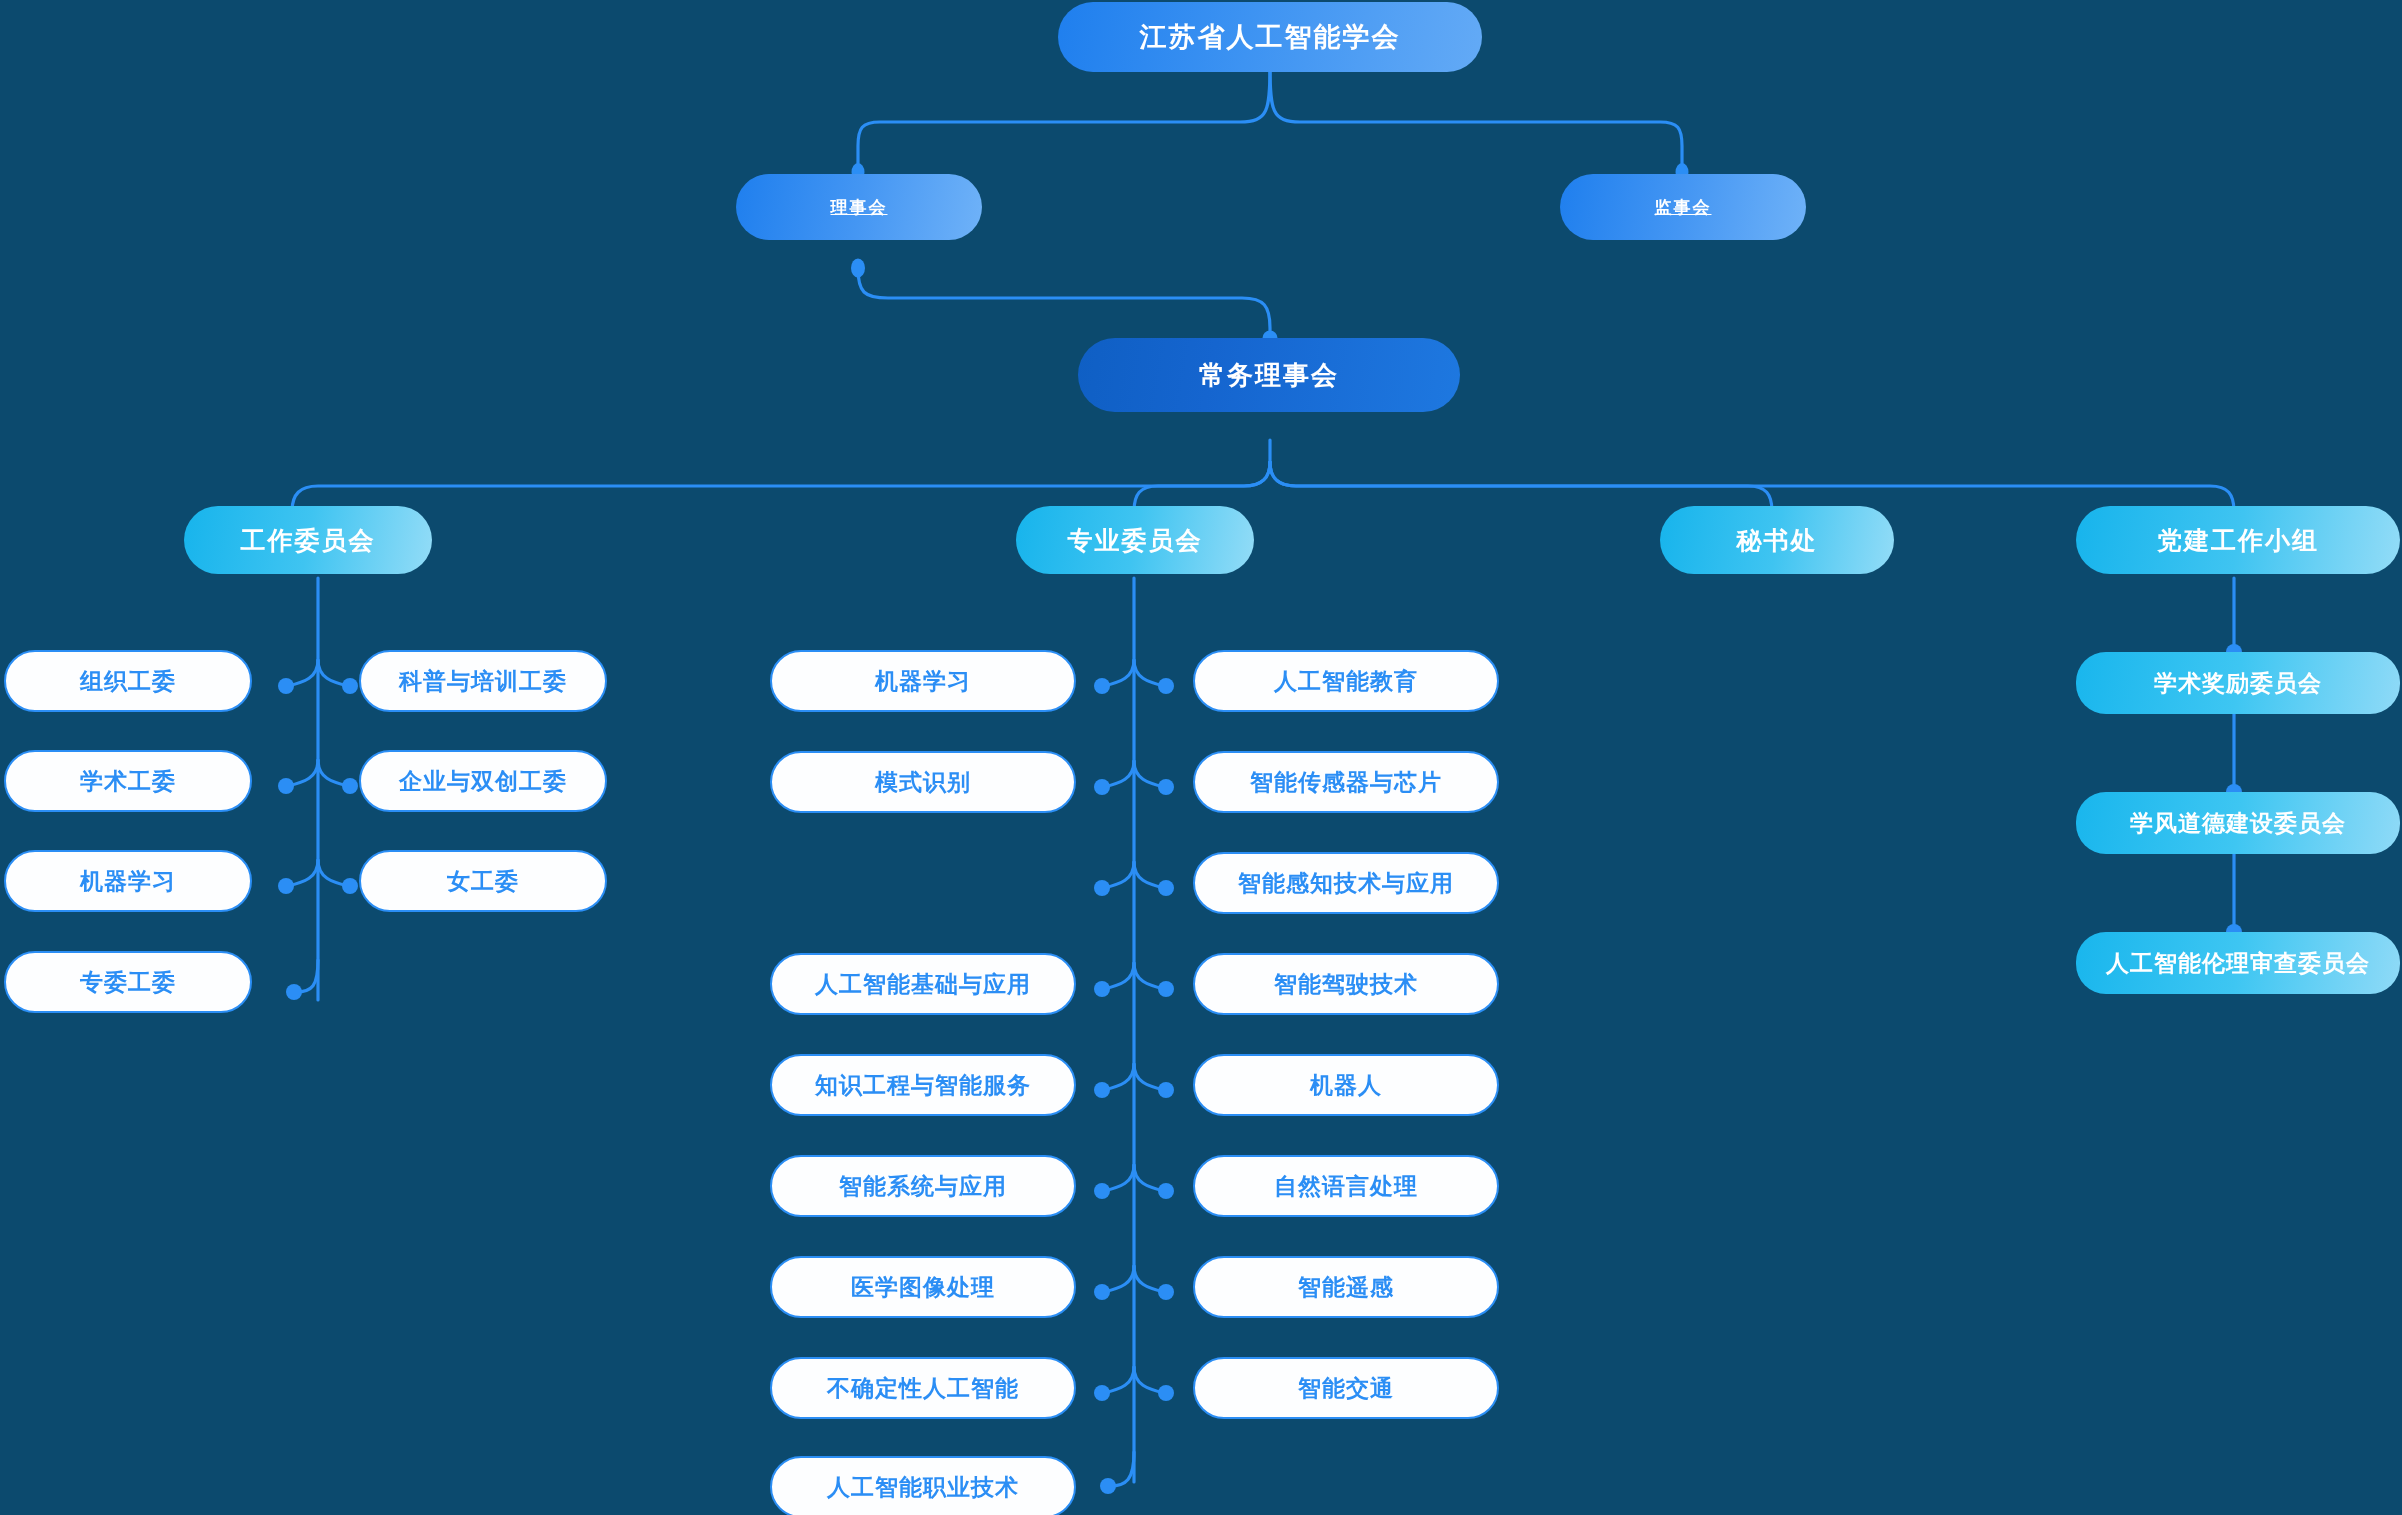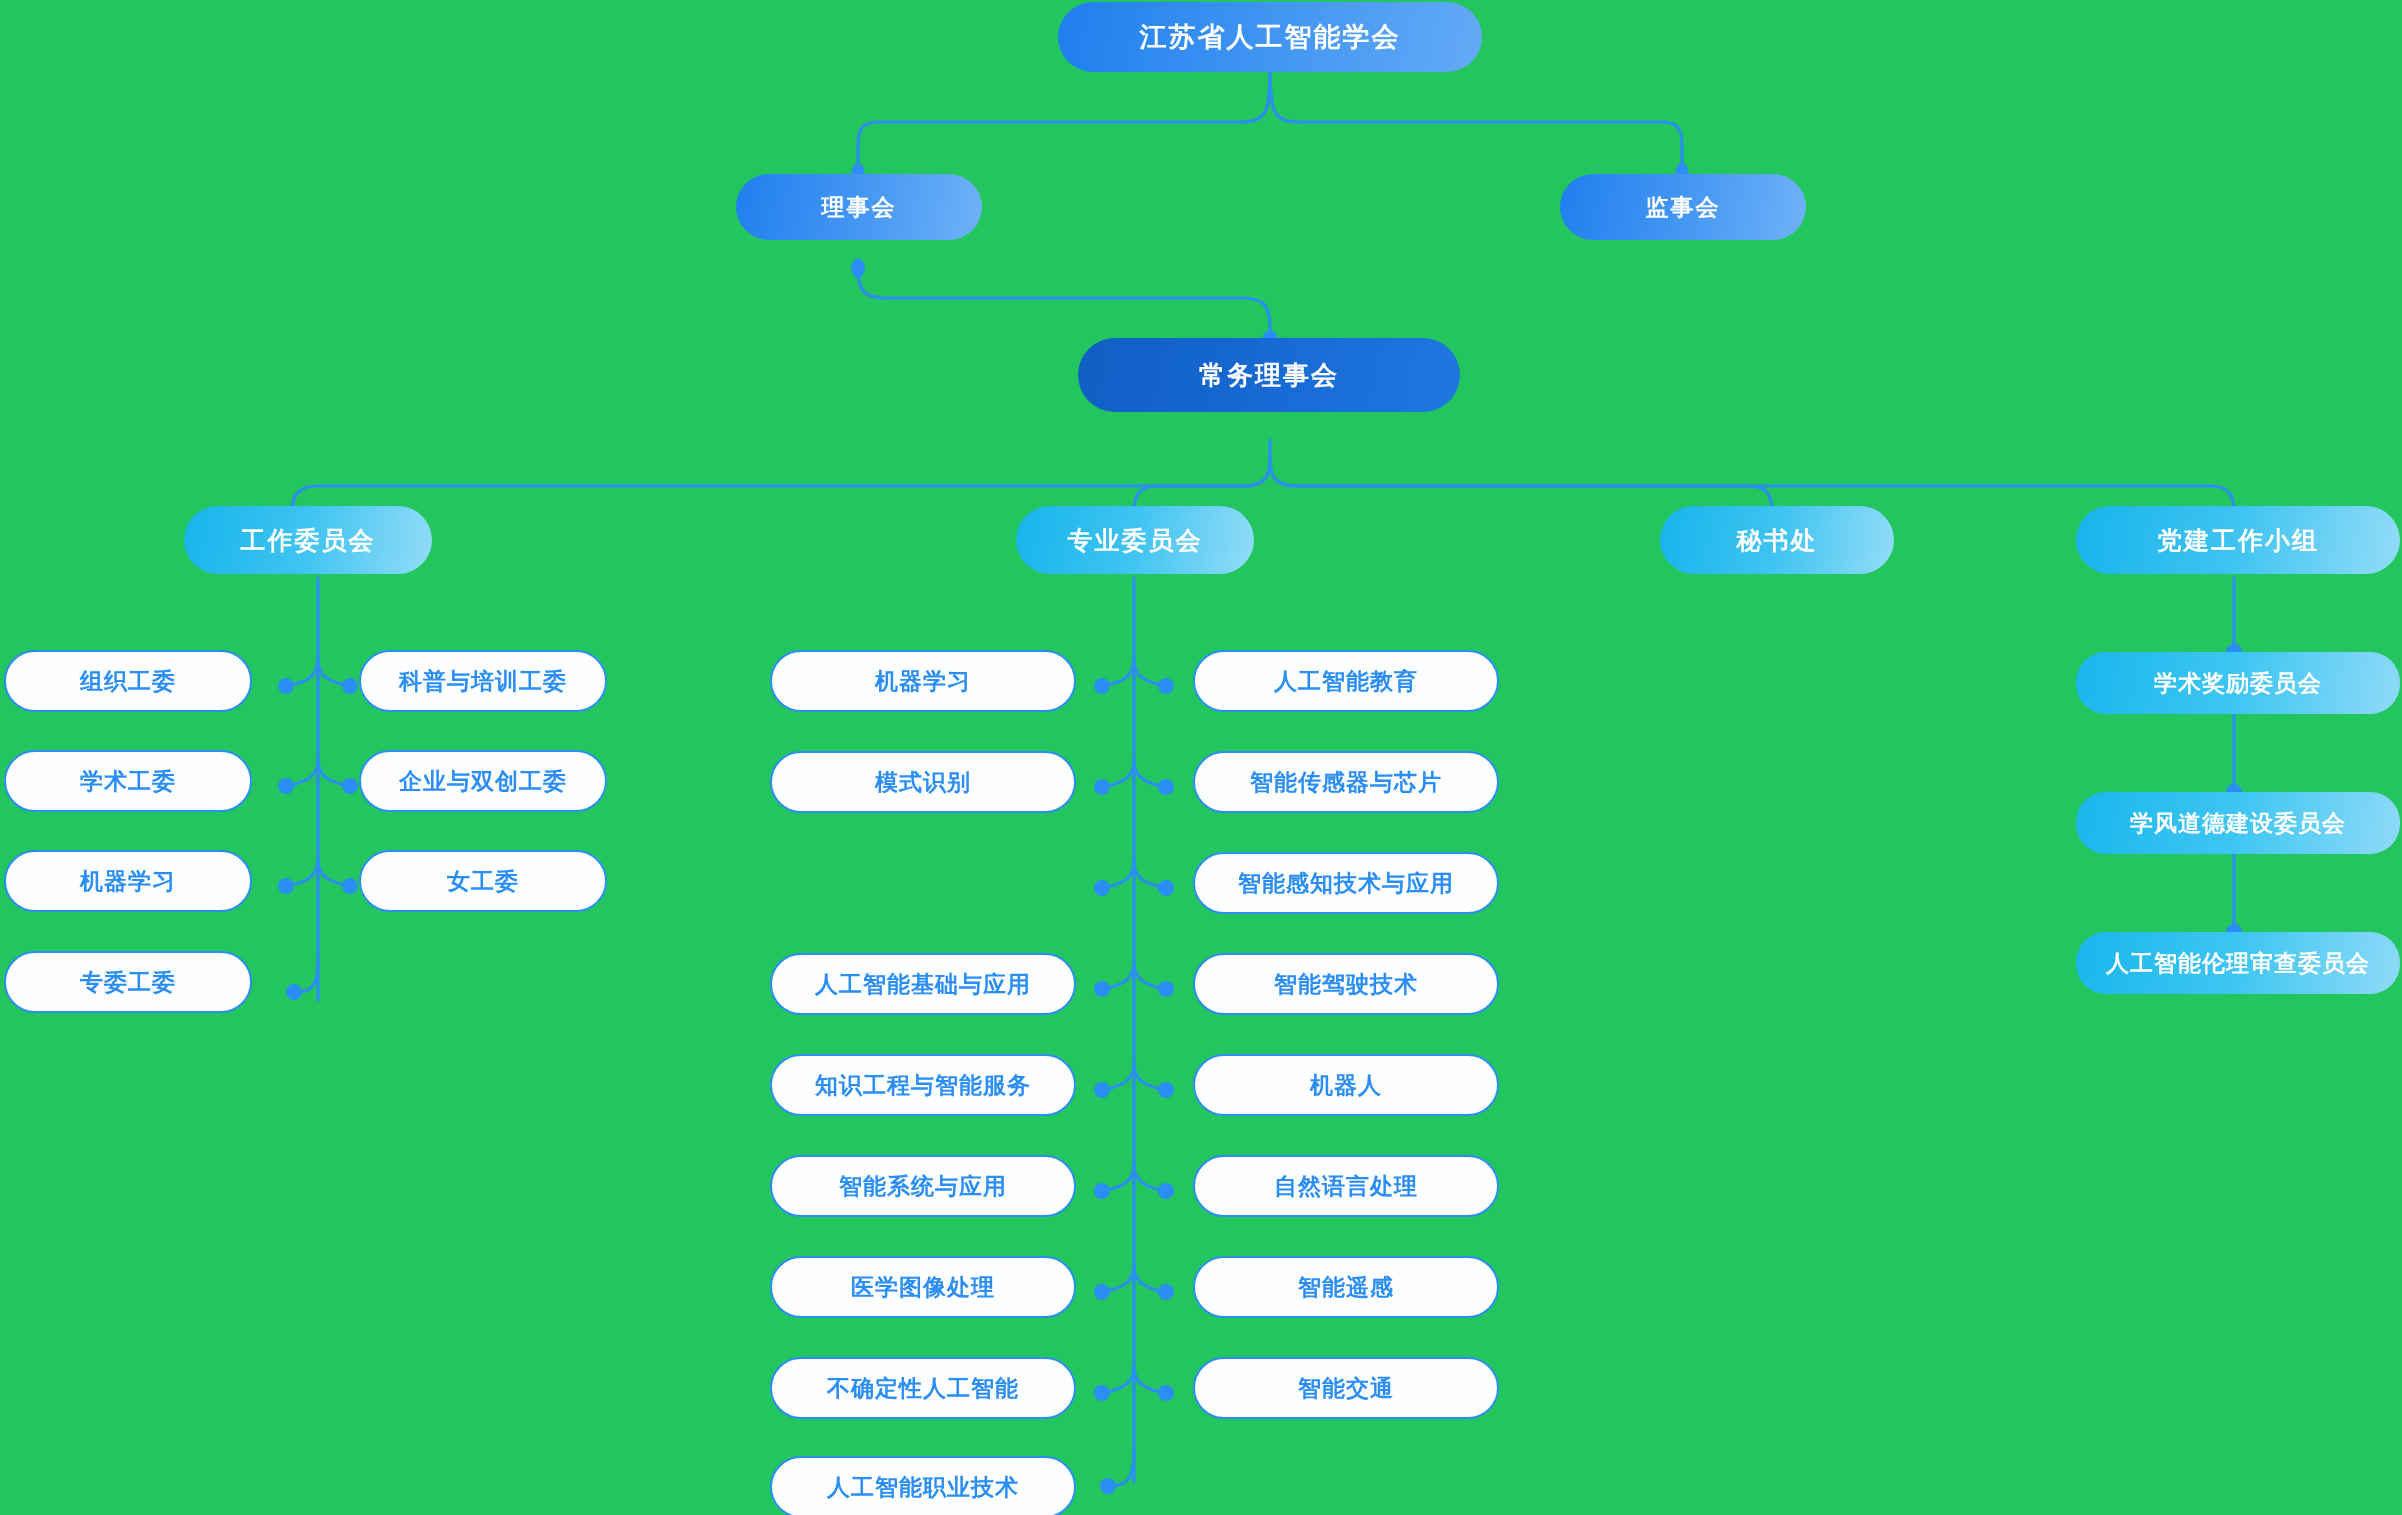--- a/index.html
+++ b/index.html
@@ -7,21 +7,21 @@
     background: #000;
     width: 2402px;
     height: 1515px;
     overflow: hidden;
     font-family: "Liberation Sans", "DejaVu Sans", sans-serif;
   }
   #stage {
     position: relative;
     width: 2402px;
     height: 1515px;
-    background: #22c55e;
+    background: #0c4a6e;
   }
   #wires {
     position: absolute;
     left: 0; top: 0;
     width: 2402px; height: 1515px;
     pointer-events: none;
   }
 
   .node {
     position: absolute;
@@ -41,22 +41,23 @@
     border-radius: 40px;
     background: linear-gradient(100deg, #1f7fee 0%, #3d93f2 45%, #63aaf6 100%);
     font-size: 27px;
     letter-spacing: 2px;
   }
 
   
   .n-l2 {
     border-radius: 36px;
     background: linear-gradient(100deg, #1f7fee 0%, #4496f3 50%, #6fb2f8 100%);
-    font-size: 23px;
+    font-size: 17px;
     letter-spacing: 2px;
+    text-decoration: underline;
   }
 
   
   .n-l3 {
     border-radius: 38px;
     background: linear-gradient(100deg, #0f5fc4 0%, #1565cf 35%, #1e78e0 100%);
     font-size: 26px;
     letter-spacing: 2px;
   }
 

